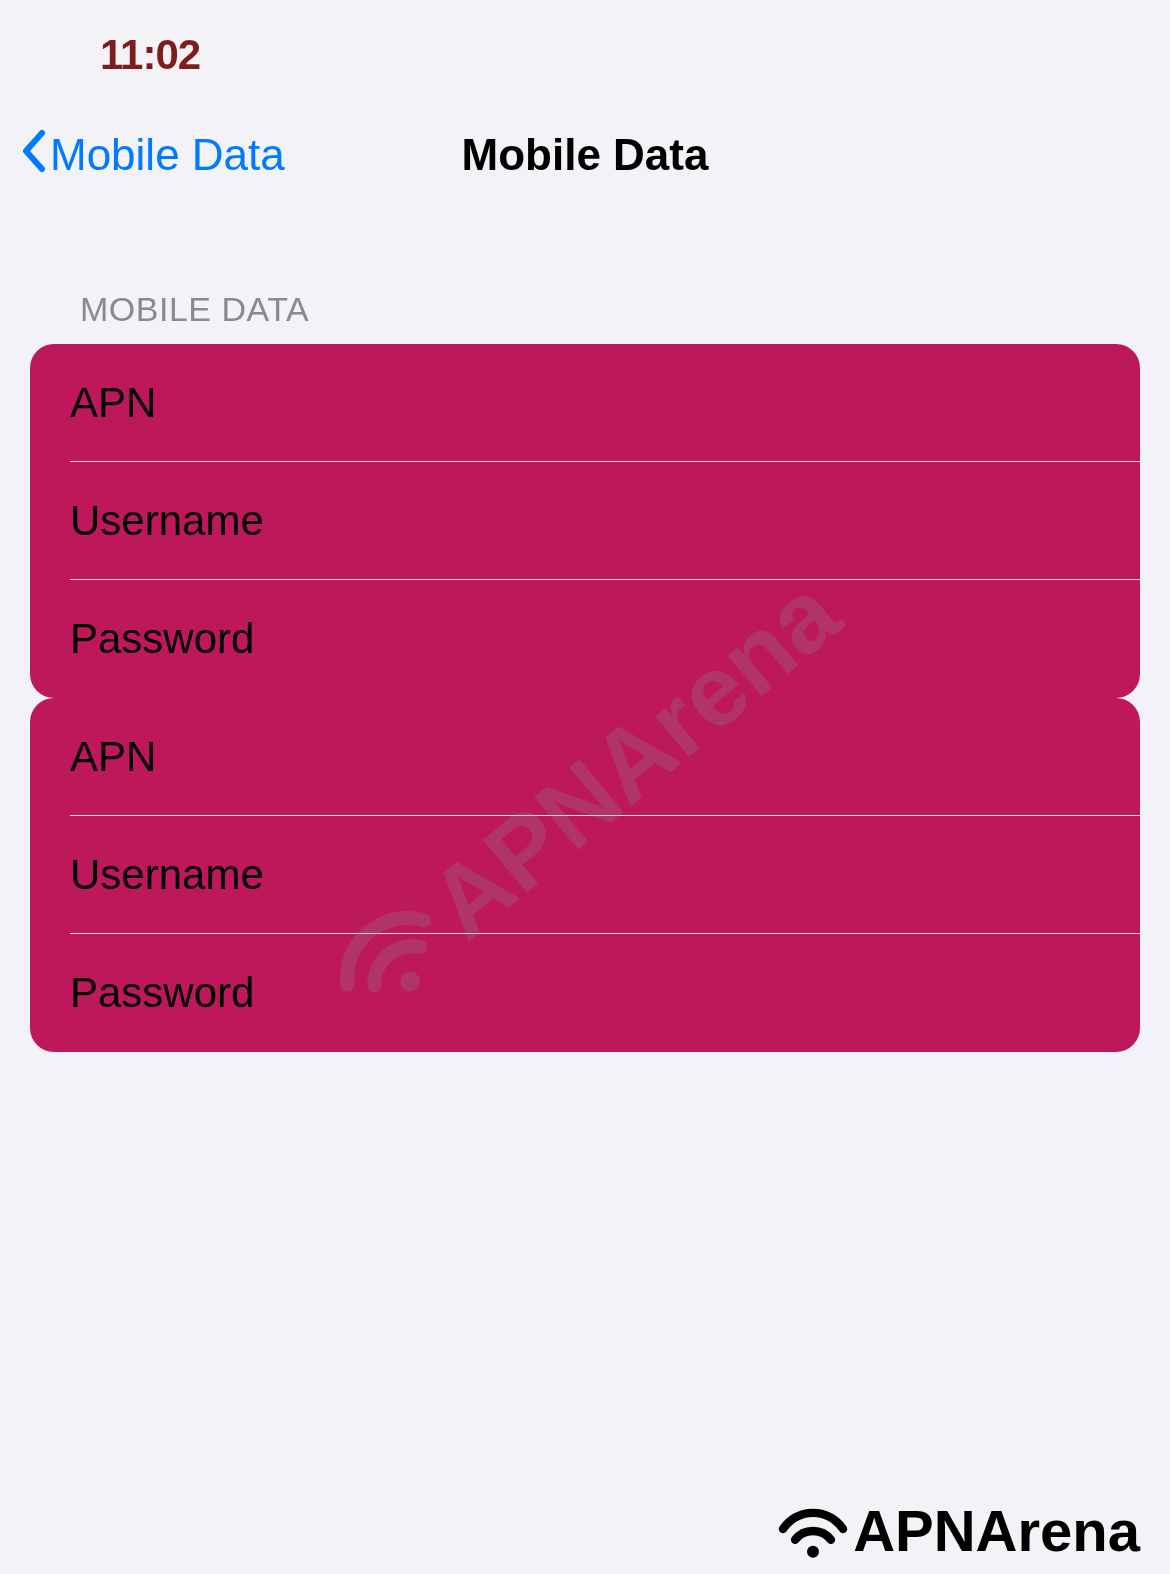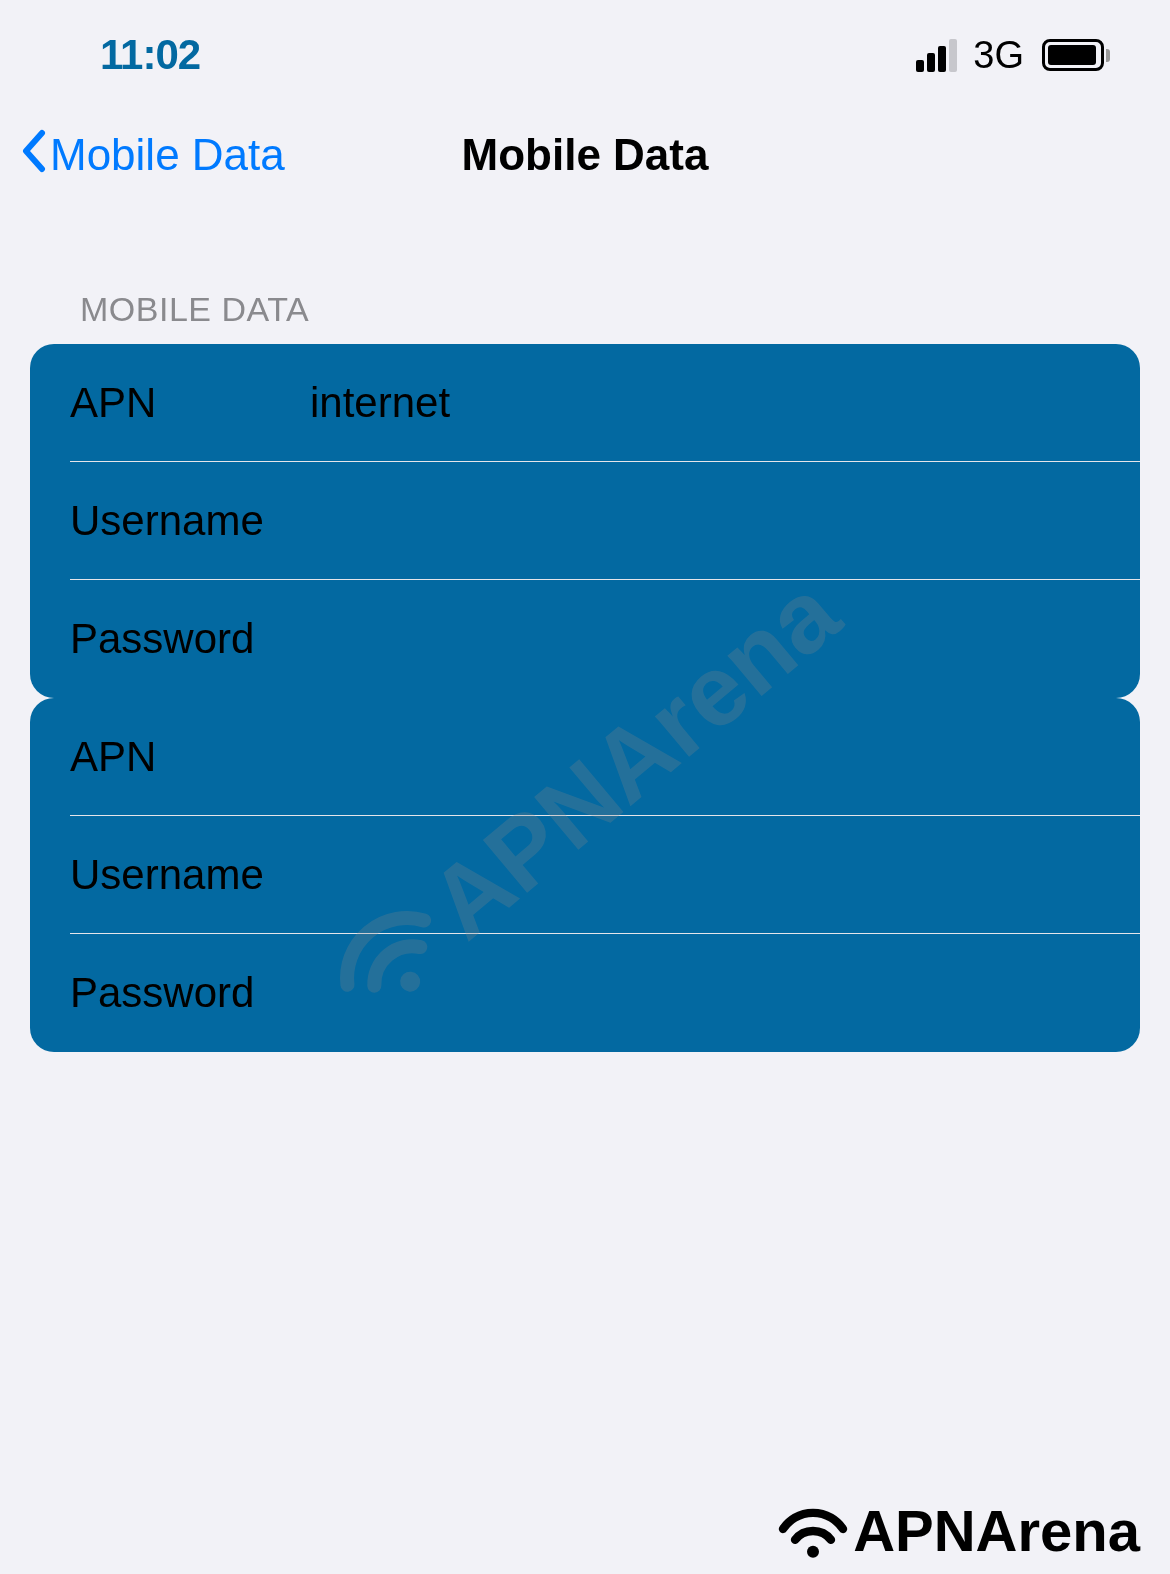--- a/index.html
+++ b/index.html
@@ -18,21 +18,21 @@
     .status-bar {
       display: flex;
       justify-content: space-between;
       align-items: center;
       padding: 30px 60px 20px 100px;
       height: 100px;
     }
     .status-time {
       font-size: 42px;
       font-weight: 700;
-      color: #0369a1;
+      color: #7f1d1d;
       letter-spacing: -1px;
     }
     .status-right {
       display: flex;
       align-items: center;
       gap: 10px;
     }
     .signal-bars {
       display: flex;
       align-items: flex-end;
@@ -113,21 +113,21 @@
     }
     .section-header {
       font-size: 34px;
       font-weight: 400;
       color: #8a8a8e;
       letter-spacing: 0.5px;
       padding: 70px 20px 15px 50px;
       text-transform: uppercase;
     }
     .section-group {
-      background: #0369a1;
+      background: #be185d;
       border-radius: 24px;
       overflow: hidden;
     }
     .field-row {
       display: flex;
       align-items: center;
       padding: 34px 40px;
       min-height: 118px;
     }
     .field-row:not(:last-child) {
@@ -188,55 +188,39 @@
       font-size: 58px;
       font-weight: 700;
       color: #000;
     }
   </style>
 </head>
 <body>
 
 <div class="status-bar">
   <div class="status-time">11:02</div>
-  <div class="status-right">
-    <div class="signal-bars">
-      <div class="bar bar1"></div>
-      <div class="bar bar2"></div>
-      <div class="bar bar3"></div>
-      <div class="bar bar4"></div>
-    </div>
-    <div class="network-type">3G</div>
-    <div class="battery">
-      <div class="battery-body">
-          <div class="battery-fill"></div>
-        </div>
-      <div class="battery-tip"></div>
-    </div>
-  </div>
 </div>
 
 <div class="nav-bar">
   <div class="back-button">
     <span class="chevron-back">
       <svg width="26" height="44" viewBox="0 0 26 44" fill="none">
         <path d="M22 4 L6 22 L22 40" stroke="#007aff" stroke-width="6" stroke-linecap="round" stroke-linejoin="round"></path>
       </svg>
     </span>
     <span>Mobile Data</span>
   </div>
   <div class="nav-title">Mobile Data</div>
 </div>
 
 <div class="content">
   <div class="section-header">MOBILE DATA</div>
   <div class="section-group">
     <div class="field-row">
       <div class="field-label">APN</div>
-      <input class="field-value" type="text" value="internet" style="">
     </div>
     <div class="field-row">
       <div class="field-label">Username</div>
       <input class="field-value" type="text" value="" style="">
     </div>
     <div class="field-row">
       <div class="field-label">Password</div>
       <input class="field-value" type="text" value="" style="">
     </div>
   </div>

